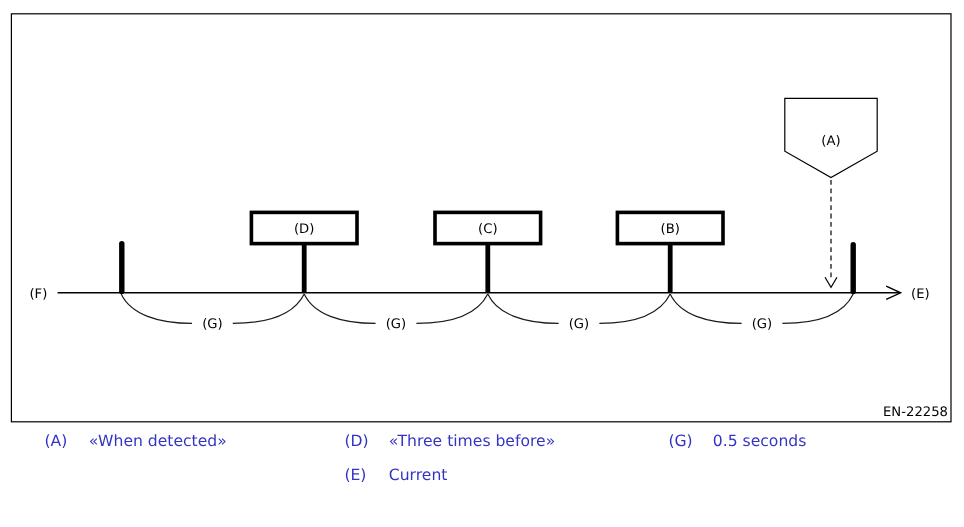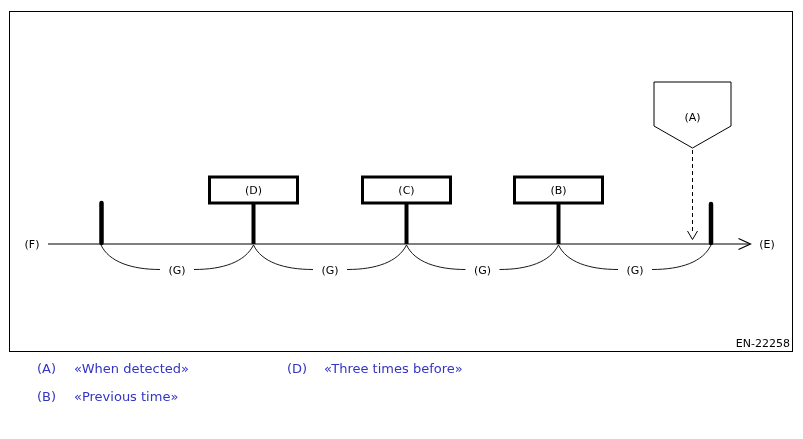--- a/index.html
+++ b/index.html
@@ -86,24 +86,27 @@
 
     <text x="780" y="334.5" text-anchor="end">EN-22258</text>
   </svg>
 </div>
 
 <div class="legend">
   <div class="legend-col col-0">
     <div class="legend-row">
       <span class="legend-key">(A)</span><span>«When detected»</span>
     </div>
-    <div class="legend-row">
-      <span class="legend-key">(B)</span><span>«Previous time»</span>
-    </div>
   </div>
   <div class="legend-col col-1">
     <div class="legend-row">
       <span class="legend-key">(D)</span><span>«Three times before»</span>
     </div>
+    <div class="legend-row">
+      <span class="legend-key">(E)</span><span>Current</span>
+    </div>
   </div>
   <div class="legend-col col-2">
+    <div class="legend-row">
+      <span class="legend-key">(G)</span><span>0.5 seconds</span>
+    </div>
   </div>
 </div>
 
 </body></html>

